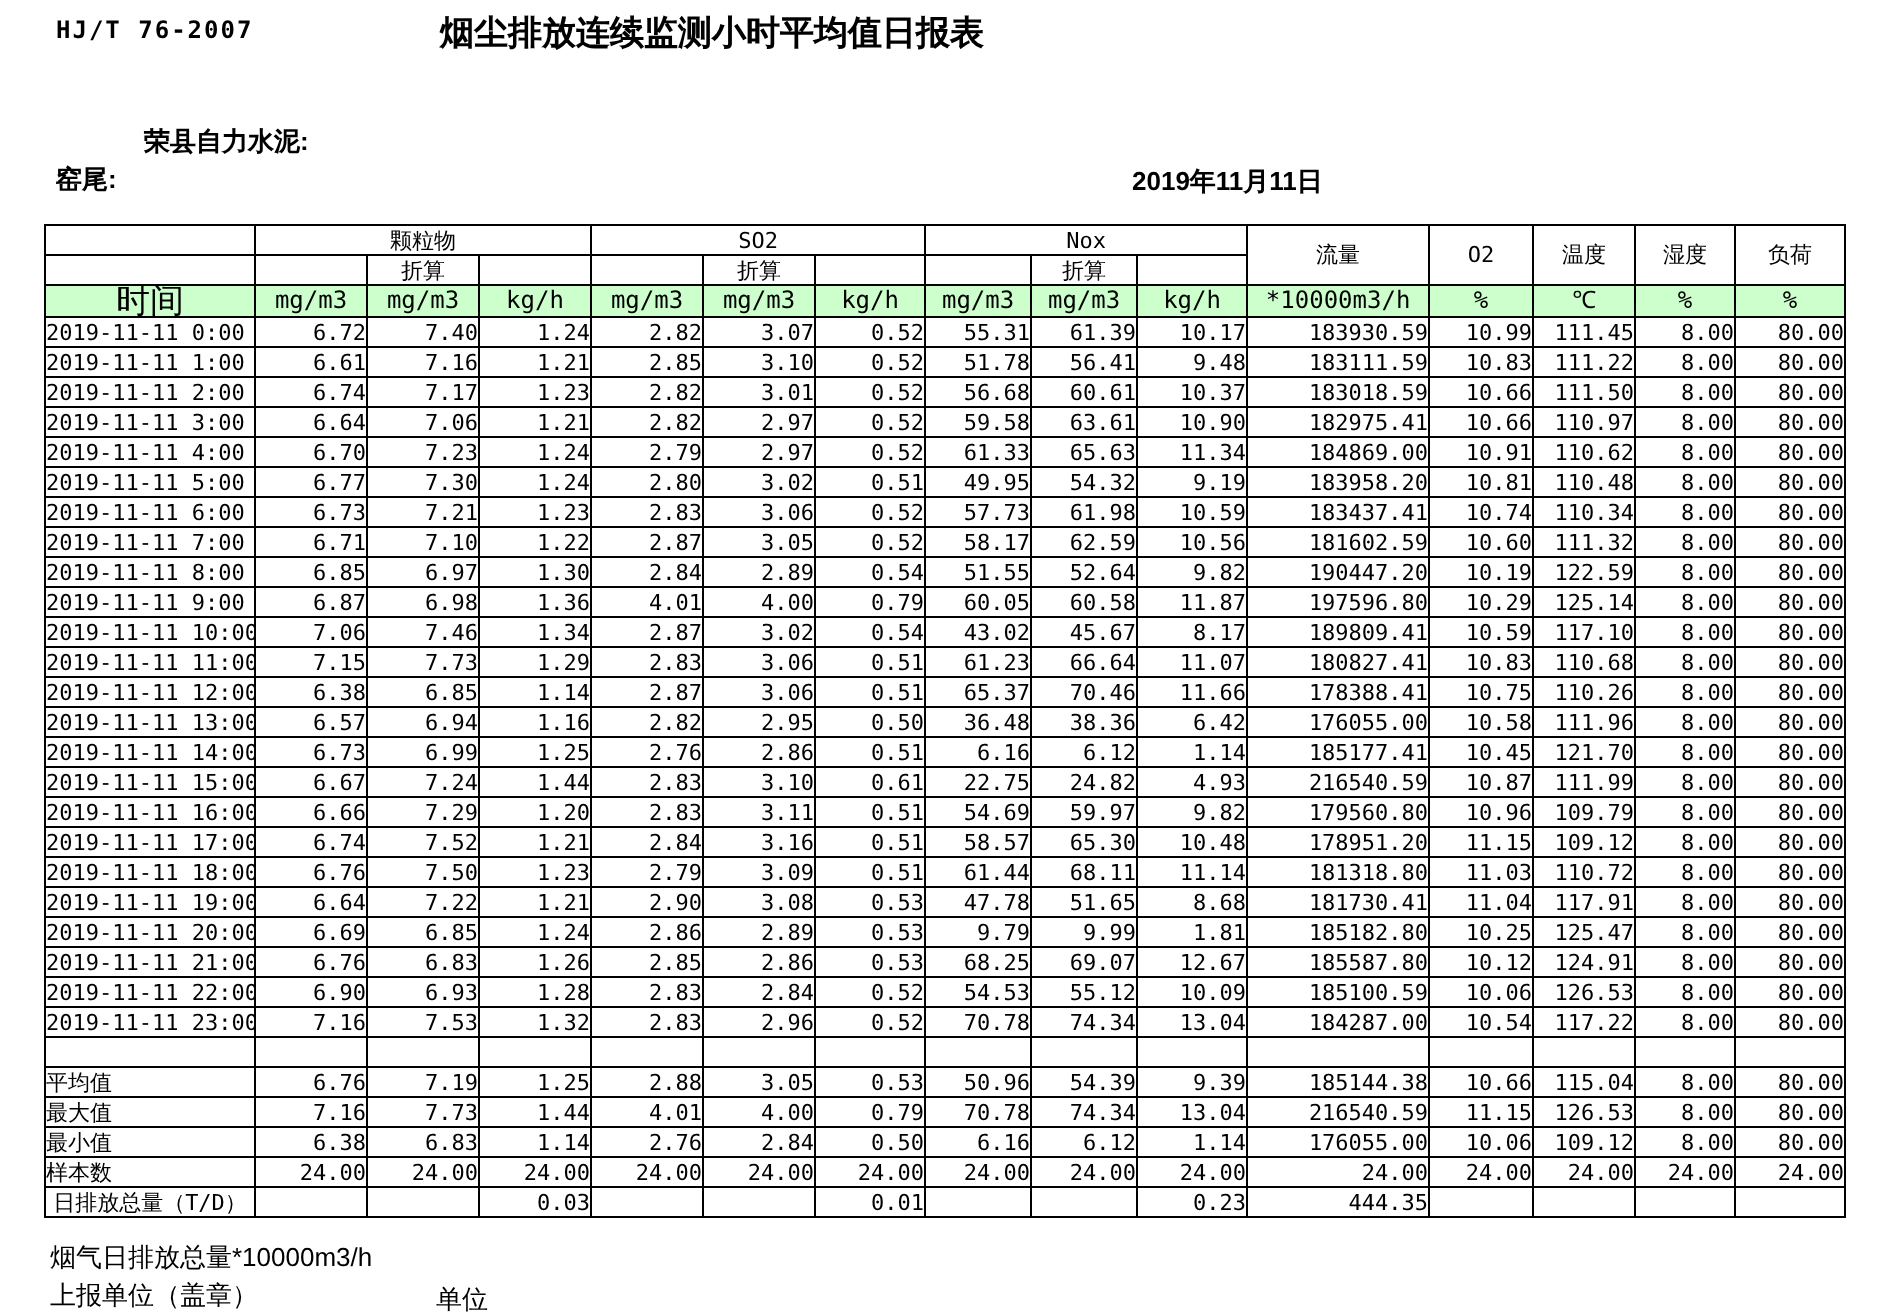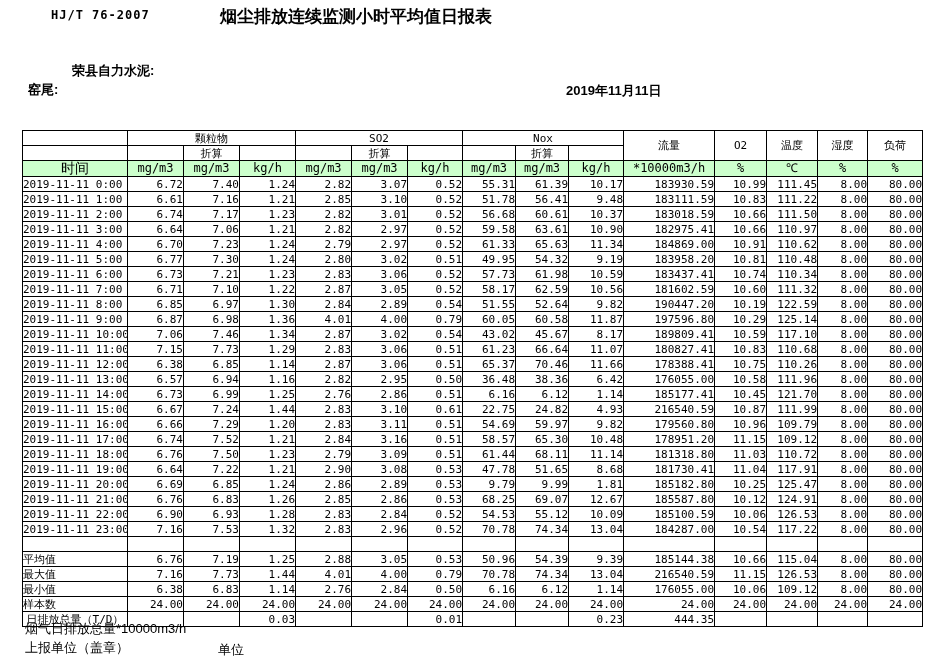--- a/index.html
+++ b/index.html
@@ -1,44 +1,44 @@
 <!DOCTYPE html>
 <html><head>
 <meta charset="utf-8">
 <style>
   html,body{margin:0;padding:0;}
   body{
     width:942px;height:657px;position:relative;background:#ffffff;color:#000;
     font-family:"Liberation Sans",sans-serif;
   }
   .abs{position:absolute;}
-  .doc-code{left:28px;top:8px;font-size:12px;font-weight:bold;font-family:"DejaVu Sans Mono",monospace;letter-spacing:1px;margin-left:23px;}
+  .doc-code{left:28px;top:8px;font-size:12px;font-weight:bold;font-family:"DejaVu Sans Mono",monospace;letter-spacing:1px;}
   .title{left:0;top:5px;width:712px;text-align:center;font-size:17px;font-weight:bold;font-family:Liberation Serif, serif;}
   .company{left:28px;top:62px;font-size:13px;font-weight:bold;margin-left:44px;}
   .location{left:28px;top:81px;font-size:13px;font-weight:bold;}
   .date{left:566px;top:82px;font-size:13px;font-weight:bold;}
   .footer-note{left:25px;top:620px;font-size:13px;}
   .footer-report-unit{left:25px;top:639px;font-size:13px;}
   .footer-unit{left:218px;top:641px;font-size:13px;}
 
   table.report{
-    position:absolute;left:22px;top:130px;width:900px;
+    position:absolute;left:22px;top:112px;width:900px;
     border-collapse:collapse;table-layout:fixed;
   }
   table.report td{
     border:1px solid #000;overflow:hidden;white-space:nowrap;
     padding:0;font-size:11px;line-height:13px;height:14px;
     font-family:"DejaVu Sans Mono","Liberation Mono",monospace;
   }
   thead td{text-align:center;font-family:"Liberation Sans",sans-serif;}
   td.grp{height:15px;font-size:13px;}
   td.sub{height:14px;font-size:13px;}
   td.single{font-size:13px;}
   tr.unit-row td{background:#ccffcc;height:15px;font-size:12px;font-family:"DejaVu Sans Mono",monospace;}
-  tr.unit-row td.time-h{font-size:14px;font-family:"Liberation Sans",sans-serif;}
+  tr.unit-row td.time-h{font-size:17px;font-family:"Liberation Sans",sans-serif;}
   td.ar{text-align:left;padding-right:4px;}
   td.al{text-align:center;padding-left:2px;}
   td.num{text-align:right;padding-right:5px;}
   td.c9{padding-right:7px;}
   td.c10{padding-right:12px;}
   td.c12{padding-right:12px;}
   td.c13{padding-right:8px;}
   td.cjk{font-family:"Liberation Sans",sans-serif;font-size:13px;}
 </style>
 </head>

